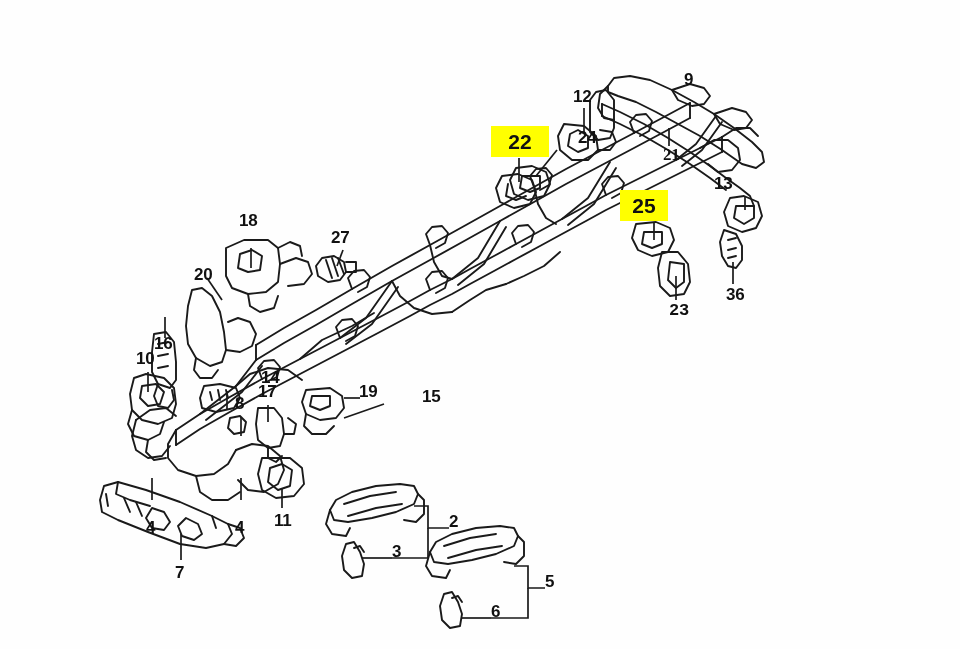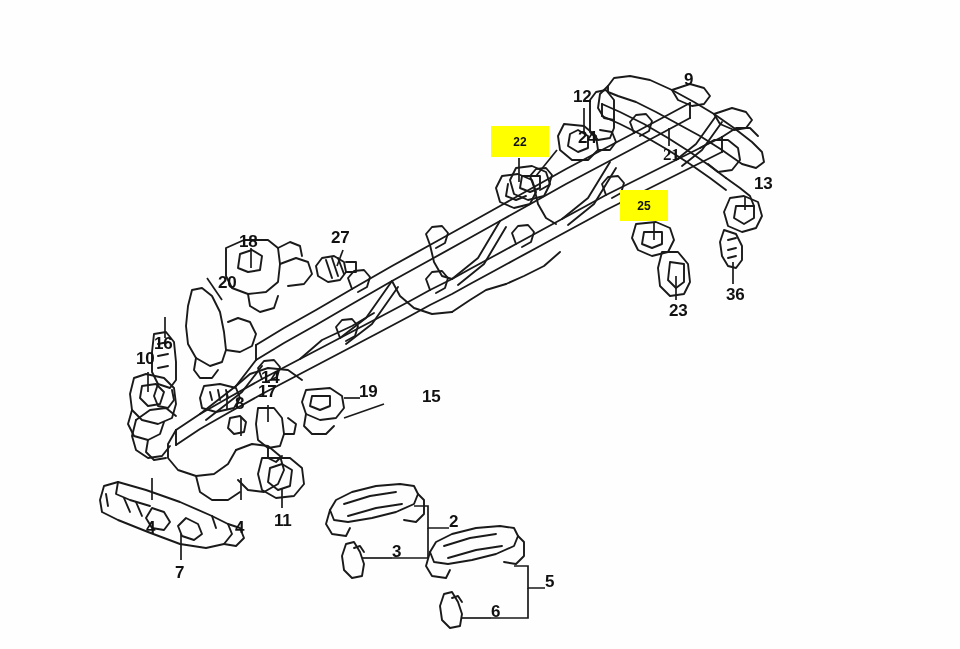--- a/index.html
+++ b/index.html
@@ -33,21 +33,21 @@
   }
   .hlbox{
     position:absolute;
     background:#ffff00;
   }
   .hlbox span{
     position:absolute;
     left:50%;top:50%;
     transform:translate(-50%,-50%);
     font-weight:bold;
-    font-size:12px;
+    font-size:21px;
     color:#111;
   }
 </style>
 </head>
 <body>
 
 <div id="diagram-root">
 
   <svg id="parts-svg" viewBox="0 0 960 649">
     <g fill="none" stroke="#1a1a1a" stroke-width="1.9" stroke-linejoin="round" stroke-linecap="round">
@@ -334,27 +334,27 @@
   <div class="lbl" style="left:146px;top:519px;">4</div>
   <div class="lbl" style="left:235px;top:519px;">4</div>
   <div class="lbl" style="left:545px;top:573px;">5</div>
   <div class="lbl" style="left:491px;top:603px;">6</div>
   <div class="lbl" style="left:175px;top:564px;">7</div>
   <div class="lbl" style="left:235px;top:395px;">8</div>
   <div class="lbl" style="left:684px;top:71px;">9</div>
   <div class="lbl" style="left:136px;top:350px;">10</div>
   <div class="lbl" style="left:274px;top:512px;text-align:right;">11</div>
   <div class="lbl" style="left:573px;top:88px;">12</div>
-  <div class="lbl" style="left:754px;top:175px;">13</div>
+  <div class="lbl" style="left:714px;top:175px;">13</div>
   <div class="lbl" style="left:216px;top:369px;margin-left:45px;">14</div>
   <div class="lbl" style="left:383px;top:388px;margin-left:39px;">15</div>
   <div class="lbl" style="left:154px;top:295px;margin-top:40px;">16</div>
   <div class="lbl" style="left:258px;top:383px;">17</div>
-  <div class="lbl" style="left:239px;top:233px;">18</div>
+  <div class="lbl" style="left:239px;top:212px;">18</div>
   <div class="lbl" style="left:359px;top:383px;">19</div>
-  <div class="lbl" style="left:194px;top:274px;margin-left:24px;">20</div>
+  <div class="lbl" style="left:194px;top:266px;">20</div>
   <div class="lbl" style="left:663px;top:146px;font-family:Liberation Serif, serif;">21</div>
-  <div class="lbl" style="left:669px;top:302px;">23</div>
+  <div class="lbl" style="left:669px;top:302px;font-family:Liberation Mono, monospace;">23</div>
   <div class="lbl" style="left:578px;top:129px;">24</div>
   <div class="lbl" style="left:726px;top:286px;">36</div>
   <div class="lbl" style="left:331px;top:229px;">27</div>
 
 </div>
 
 </body></html>

